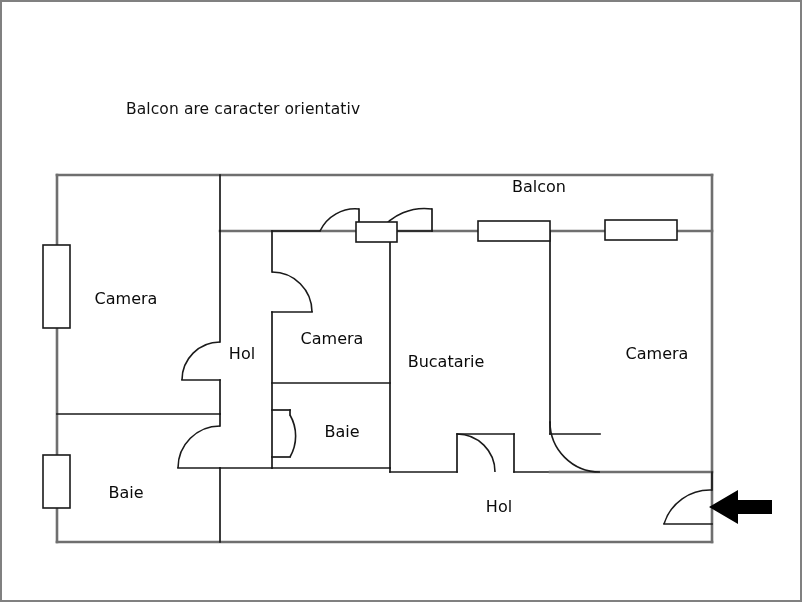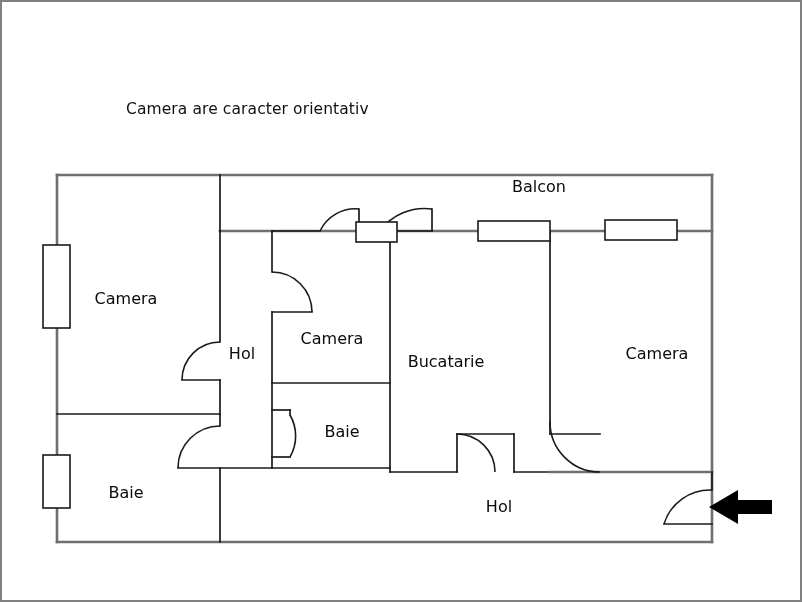--- a/index.html
+++ b/index.html
@@ -66,21 +66,21 @@
   .entry-arrow {
     fill: #000000;
     stroke: none;
   }
 </style>
 </head>
 <body>
 
 <div id="page">
 
-  <div class="note-text" style="left:124px; top:98px;">Camera are caracter orientativ</div>
+  <div class="note-text" style="left:124px; top:98px;">Balcon are caracter orientativ</div>
 
   <svg id="plan-svg" width="802" height="602" viewBox="0 0 802 602">
 
     <g>
 
       <path class="wall-outer" d="M 55 173 L 710 173"></path>
 
       <path class="wall-outer" d="M 710 173 L 710 540"></path>
 
       <path class="wall-outer" d="M 55 540 L 710 540"></path>

